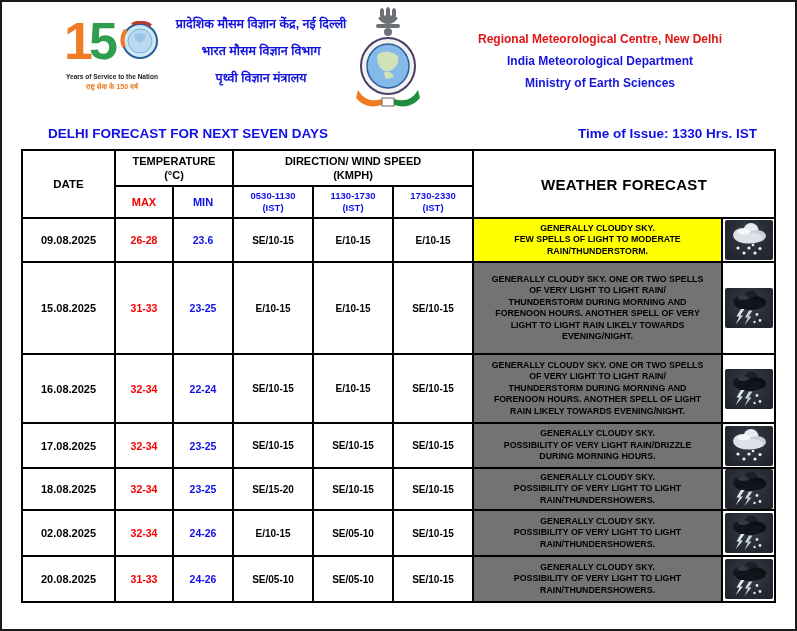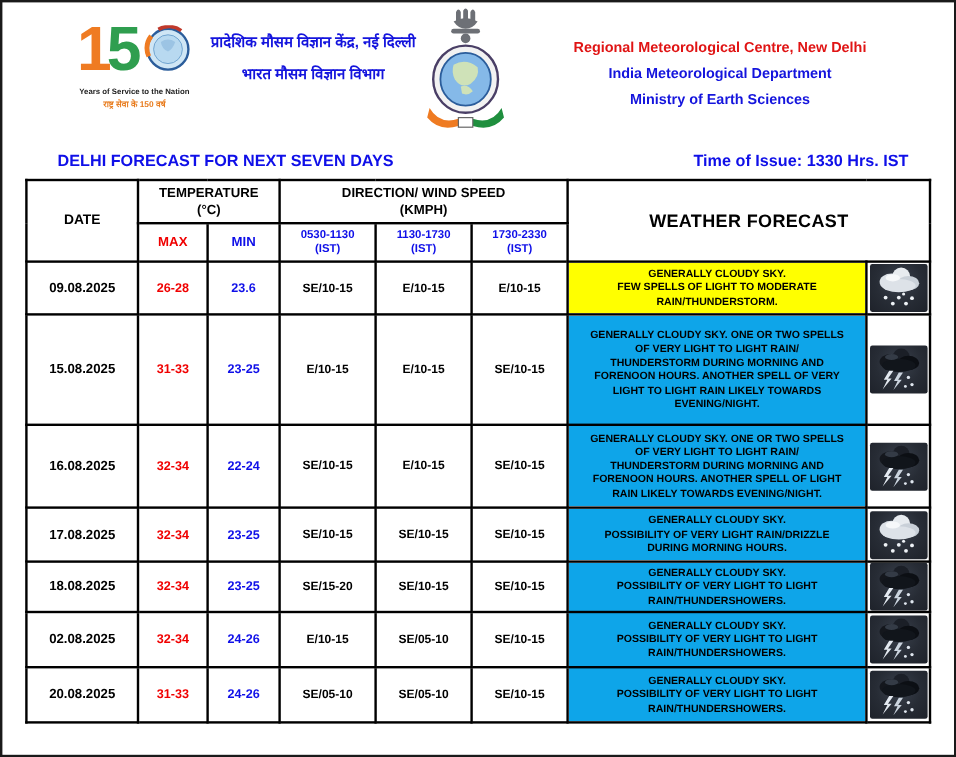--- a/index.html
+++ b/index.html
@@ -11,21 +11,21 @@
   }
 
   
   .masthead { position:relative; height:118px; }
   .logo150 { position:absolute; left:54px; top:10px; width:112px; text-align:center; }
   .logo150 .digits { display:flex; align-items:center; justify-content:center; height:58px; }
   .logo150 .d1 { font-size:52px; font-weight:bold; color:#ef7b22; letter-spacing:-4px; }
   .logo150 .d5 { font-size:52px; font-weight:bold; color:#2f9e4f; margin-right:2px; }
   .logo150 .cap-en { font-size:6.5px; font-weight:bold; color:#222; margin-top:3px; }
   .logo150 .cap-hi { font-size:7px; font-weight:bold; color:#e87c1e; margin-top:2px; }
-  .org-hindi { position:absolute; left:168px; top:20px; width:182px; text-align:center;
+  .org-hindi { position:absolute; left:168px; top:9px; width:182px; text-align:center;
     color:#1414dd; font-weight:bold; font-size:12.5px; line-height:27px; }
   .emblem { position:absolute; left:352px; top:4px; width:68px; height:108px; }
   .org-english { position:absolute; left:424px; top:26px; width:348px; text-align:center;
     font-weight:bold; font-size:12px; line-height:22px; }
   .org-english .l1 { color:#e01414; }
   .org-english .l2, .org-english .l3 { color:#1414dd; }
 
   
   .title-bar { display:flex; justify-content:space-between; align-items:center;
     padding:6px 38px 8px 46px;text-align:right; }
@@ -46,21 +46,21 @@
   tbody tr.r3 { height:69px; } tbody tr.r4 { height:45px; }
   tbody tr.r5 { height:42px; } tbody tr.r6 { height:46px; }
   tbody tr.r7 { height:46px; }
   td.c-date { font-weight:bold; font-size:11px; }
   td.c-max { font-weight:bold; font-size:10.5px; color:#f00000; }
   td.c-min { font-weight:bold; font-size:10.5px; color:#0f0fe8; }
   td.c-wind { font-weight:bold; font-size:10px; }
   td.c-fc { font-weight:bold; font-size:8.8px; line-height:11.5px;
     white-space:pre-line; padding:1px 2px; }
   td.c-fc.yellow { background:#ffff00; }
-  td.c-fc.green  { background:#0ea5e9; }
+  td.c-fc.green  { background:#737373; }
   td.c-icon { padding:0; background:#fff; }
   .icon-art { width:48px; height:40px; margin:0 auto; border-radius:2px;
     background:radial-gradient(circle at 50% 38%, #3a414d 0%, #272c35 55%, #1e222a 100%); }
   .icon-art svg { display:none; width:48px; height:40px; }
   .icon-art.rain svg.rain-svg { display:block; }
   .icon-art.thunder svg.thunder-svg { display:block; }
 </style>
 </head>
 <body>
 
@@ -110,20 +110,21 @@
           <path d="M12 3.5 A17 17 0 0 1 31 4.5" stroke="#c0392b" stroke-width="3" fill="none"></path>
         </svg>
       </div>
       <div class="cap-en">Years of Service to the Nation</div>
       <div class="cap-hi">राष्ट्र सेवा के 150 वर्ष</div>
     </div>
 
     <div class="org-hindi">
       <div>प्रादेशिक मौसम विज्ञान केंद्र, नई दिल्ली</div>
       <div>भारत मौसम विज्ञान विभाग</div>
+      <div>पृथ्वी विज्ञान मंत्रालय</div>
     </div>
 
     <svg class="emblem" viewBox="0 0 68 108">
 
       <g fill="#6d7076">
         <path d="M26 4 Q28 0 30 4 L30 12 L26 12 Z"></path>
         <path d="M32 3 Q34 -1 36 3 L36 12 L32 12 Z"></path>
         <path d="M38 4 Q40 0 42 4 L42 12 L38 12 Z"></path>
         <path d="M24 12 Q34 6 44 12 Q40 18 34 18 Q28 18 24 12 Z"></path>
         <rect x="22" y="18" width="24" height="4" rx="2"></rect>

